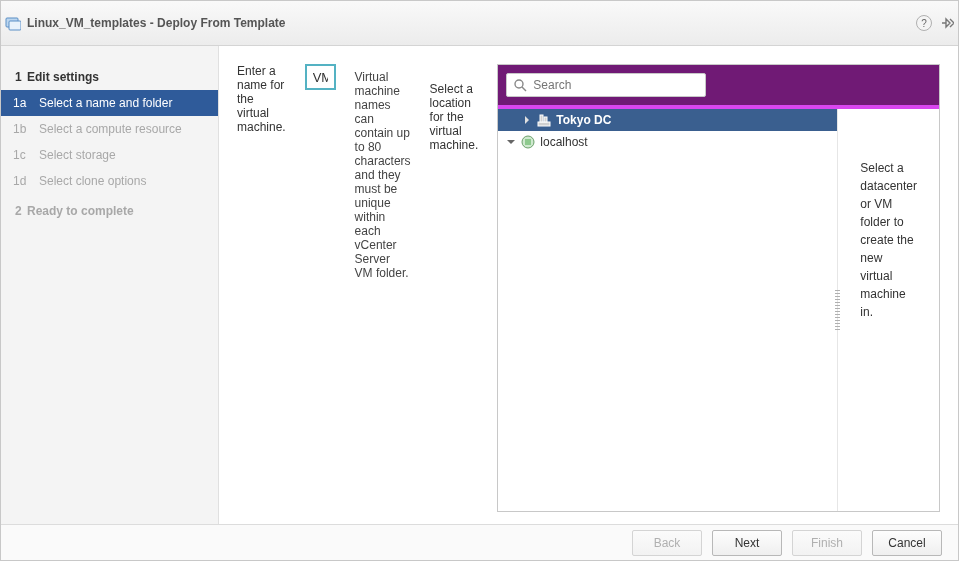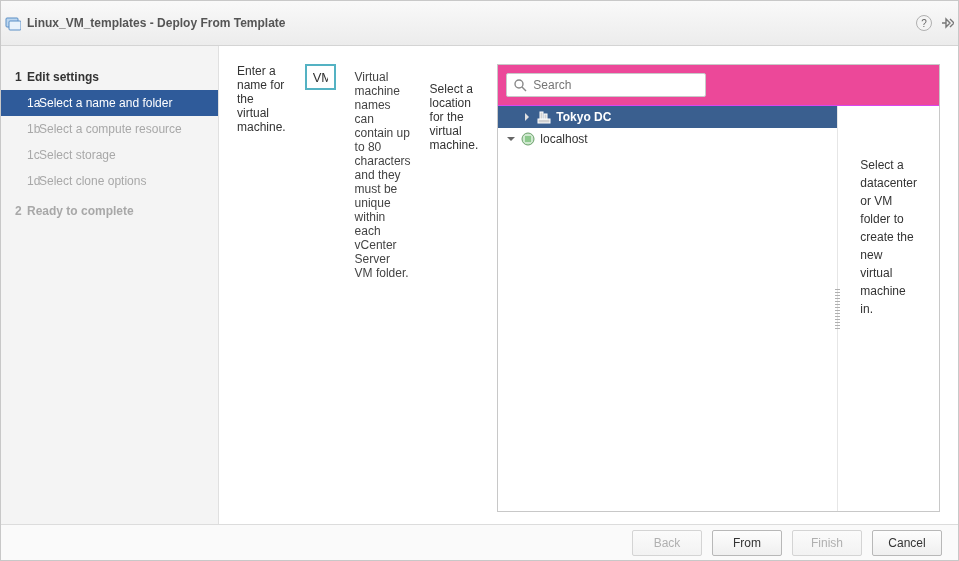--- a/index.html
+++ b/index.html
@@ -11,34 +11,34 @@
   .titlebar .spacer { flex: 1; }
   .titlebar .help-icon { width: 16px; height: 16px; border: 1px solid #b0b0b0; border-radius: 50%; color: #666; font-size: 10px; display: flex; align-items: center; justify-content: center; margin-right: 8px; background: #f4f4f4; cursor: pointer; }
   .titlebar .pin-icon { width: 14px; height: 14px; cursor: pointer; }
 
   .body { flex: 1; display: flex; overflow: hidden; }
 
   .sidebar { width: 218px; background: #f4f4f4; border-right: 1px solid #e0e0e0; padding-top: 18px; }
   .step-group { font-weight: bold; color: #333; padding: 6px 14px 6px 26px; position: relative; }
   .step-group .num { position: absolute; left: 14px; }
   .substep { padding: 6px 14px 6px 38px; color: #a8a8a8; position: relative; font-size: 12px; }
-  .substep .num { position: absolute; left: 26px; }
+  .substep .num { position: absolute; left: 12px; }
   .substep.active { background: #2f5b9a; color: #fff; }
   .substep.active .num { color: #fff; }
   .substep.disabled { color: #a8a8a8; }
   .step-group.disabled { color: #a8a8a8; }
 
   .main { flex: 1; padding: 18px 18px 0 18px; display: flex; flex-direction: row; gap: 19px; }
   .prompt { margin-bottom: 8px; color: #333; }
   .name-input { width: 100%; height: 26px; border: 2px solid #54b2c3; outline: none; padding: 0 6px; font-size: 13px; color: #333; text-align: center; }
   .hint { margin-top: 6px; color: #444; }
   .prompt2 { margin-top: 18px; margin-bottom: 0; color: #333; }
 
   .location-box { flex: 1; border: 1px solid #c8c8c8; display: flex; flex-direction: column; margin-bottom: 12px; min-height: 0; }
-  .location-top { border-bottom: 1px solid #d946ef; padding: 8px; background: #ec4899; }
+  .location-top { border-bottom: 4px solid #d946ef; padding: 8px; background: #701a75; }
   .search-wrap { width: 200px; height: 24px; border: 1px solid #c8c8c8; border-radius: 2px; display: flex; align-items: center; padding: 0 6px; background: #fff; }
   .search-wrap .sicon { width: 14px; height: 14px; margin-right: 6px; color: #888; }
   .search-wrap input { border: none; outline: none; flex: 1; font-size: 12px; color: #333; background: transparent; }
 
   .location-body { flex: 1; display: flex; min-height: 0; }
   .tree-pane { width: 340px; border-right: 1px solid #e6e6e6; overflow: auto; }
   .desc-pane { flex: 1; padding: 50px 22px 0 22px; color: #333; line-height: 1.5; position: relative; }
   .splitter-handle { position: absolute; left: -3px; top: 50%; width: 5px; height: 40px; transform: translateY(-50%); background: repeating-linear-gradient(#b0b0b0, #b0b0b0 1px, transparent 1px, transparent 3px); cursor: col-resize; }
 
   .tree-row { height: 22px; display: flex; align-items: center; font-size: 12px; }
@@ -161,18 +161,18 @@
             <span>Select a datacenter or VM folder to create the new virtual machine in.</span>
           </div>
         </div>
       </div>
     </div>
 
   </div>
 
   <div class="footer">
     <button class="btn" disabled="">Back</button>
-    <button class="btn">From</button>
+    <button class="btn">Next</button>
     <button class="btn" disabled="">Finish</button>
     <button class="btn">Cancel</button>
   </div>
 
 </div>
 
 </body></html>

